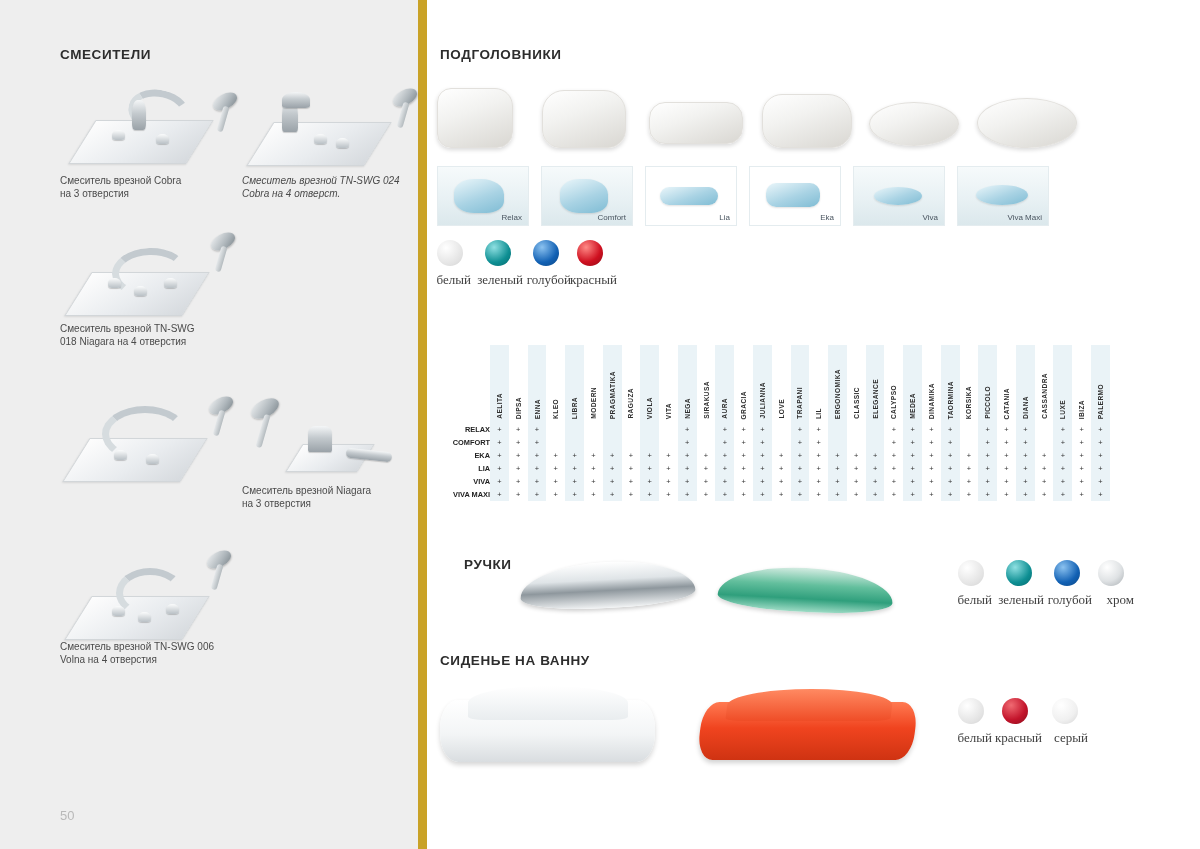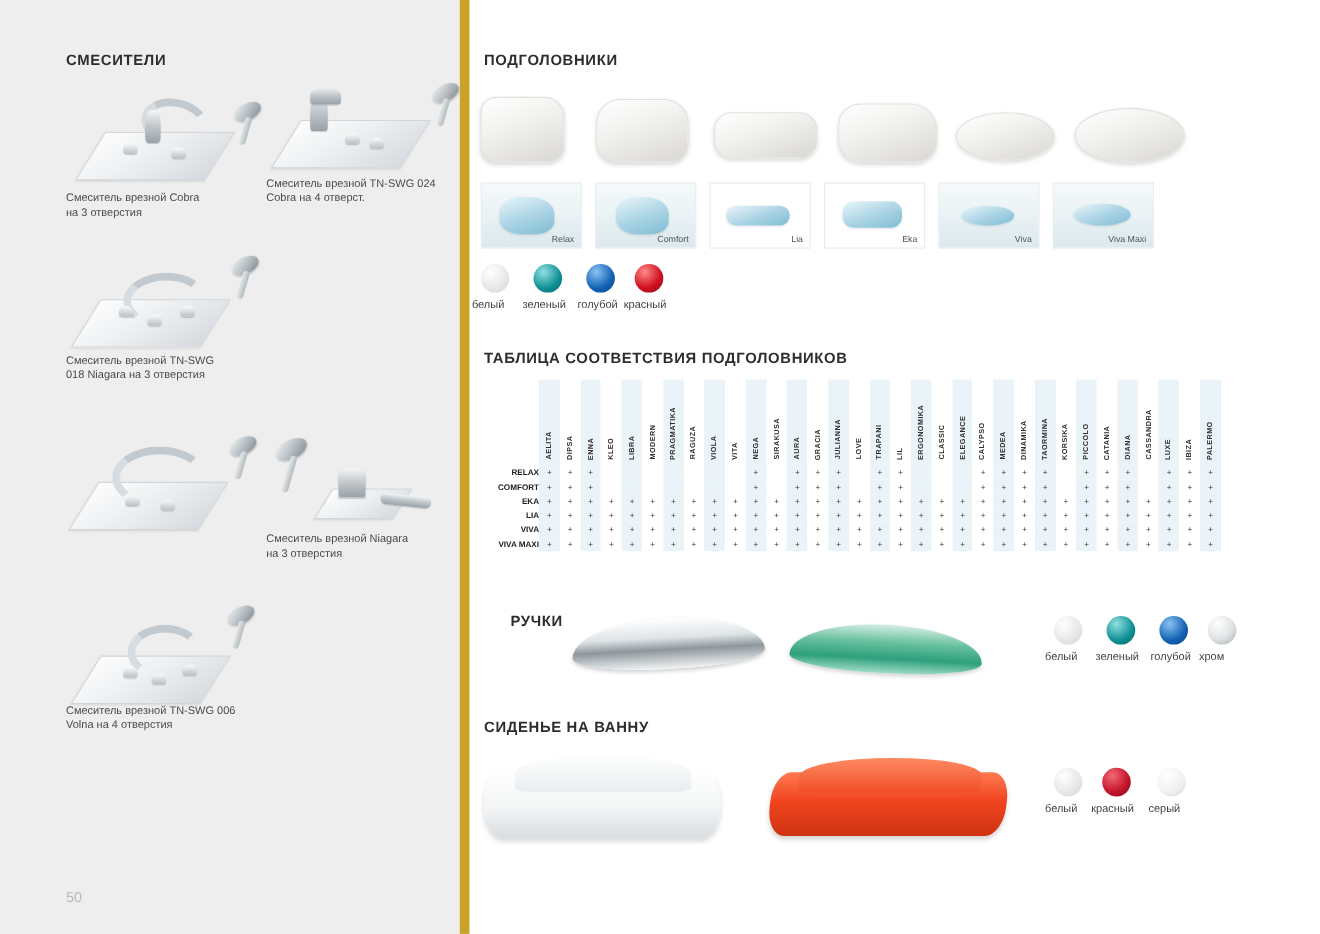--- a/index.html
+++ b/index.html
@@ -189,23 +189,24 @@
   .swatch-group {
     position: absolute;
   }
   .swatch {
     position: absolute;
     width: 26px; height: 26px;
     border-radius: 50%;
   }
   .swatch-label {
     position: absolute;
-    font-size: 10px;
+    font-size: 13px;
     color: #3f3f3f;
-    text-align: left;
+    text-align: right;
+    font-family: Liberation Serif, serif;
   }
 
   
   .ctable {
     position: absolute;
     left: 437px; top: 345px;
     width: 673px;
   }
   .ctable table {
     border-collapse: collapse;
@@ -307,40 +308,39 @@
 <body>
 
 <div class="page">
 
   <div class="left-panel"></div>
   <div class="gold-strip"></div>
   <div class="right-panel"></div>
 
   <h2 class="section-title title-smesiteli">СМЕСИТЕЛИ</h2>
   <h2 class="section-title title-podgolov">ПОДГОЛОВНИКИ</h2>
-  <h2 class="section-title title-table">ТАБЛИЦА СООТВЕТСТВИЯ ПОДГОЛОВНИКОВ</h2>
   <h2 class="section-title title-ruchki">РУЧКИ</h2>
   <h2 class="section-title title-sidenie">СИДЕНЬЕ НА ВАННУ</h2>
   <div class="page-number">50</div>
 
   <div class="product" style="left:60px; top:82px;">
     <div class="img-box">
       <div class="deck" style="left:22px; top:38px;"></div>
       <div class="arc-spout" style="left:68px; top:8px; transform:rotate(12deg);"></div>
       <div class="spout" style="left:72px; top:18px; width:14px; height:30px;"></div>
       <div class="knob" style="left:52px; top:48px;"></div>
       <div class="knob" style="left:96px; top:52px;"></div>
       <div class="shower-head" style="left:152px; top:12px;"></div>
       <div class="shower-handle" style="left:160px; top:24px;"></div>
     </div>
     <div class="caption">Смеситель врезной Cobra
 на 3 отверстия</div>
   </div>
 
-  <div class="product" style="left:242px; top:69px;">
+  <div class="product" style="left:242px; top:82px;font-style:italic;">
     <div class="img-box">
       <div class="deck" style="left:18px; top:40px;"></div>
       <div class="spout" style="left:40px; top:16px; width:16px; height:34px; border-radius:50% 50% 14% 14%;"></div>
       <div class="spout" style="left:40px; top:10px; width:28px; height:16px; border-radius:60% 60% 20% 20%;"></div>
       <div class="knob" style="left:72px; top:52px;"></div>
       <div class="knob" style="left:94px; top:56px;"></div>
       <div class="shower-head" style="left:150px; top:8px;"></div>
       <div class="shower-handle" style="left:158px; top:20px;"></div>
     </div>
     <div class="caption">Смеситель врезной TN-SWG  024
@@ -351,21 +351,21 @@
     <div class="img-box">
       <div class="deck" style="left:18px; top:42px;"></div>
       <div class="arc-spout" style="left:52px; top:18px; width:62px; height:36px; transform:rotate(-2deg);"></div>
       <div class="knob" style="left:48px; top:48px;"></div>
       <div class="knob" style="left:74px; top:56px;"></div>
       <div class="knob" style="left:104px; top:48px;"></div>
       <div class="shower-head" style="left:150px; top:4px;"></div>
       <div class="shower-handle" style="left:158px; top:16px;"></div>
     </div>
     <div class="caption cap-justify">Смеситель   врезной    TN-SWG
-018  Niagara на 3  отверстия</div>
+018  Niagara на 4  отверстия</div>
   </div>
 
 
   <div class="product" style="left:60px; top:392px;">
     <div class="img-box">
       <div class="deck" style="left:16px; top:46px;"></div>
       <div class="arc-spout" style="left:42px; top:14px; width:72px; height:42px;"></div>
       <div class="knob" style="left:54px; top:58px;"></div>
       <div class="knob" style="left:86px; top:62px;"></div>
       <div class="shower-head" style="left:148px; top:6px;"></div>

